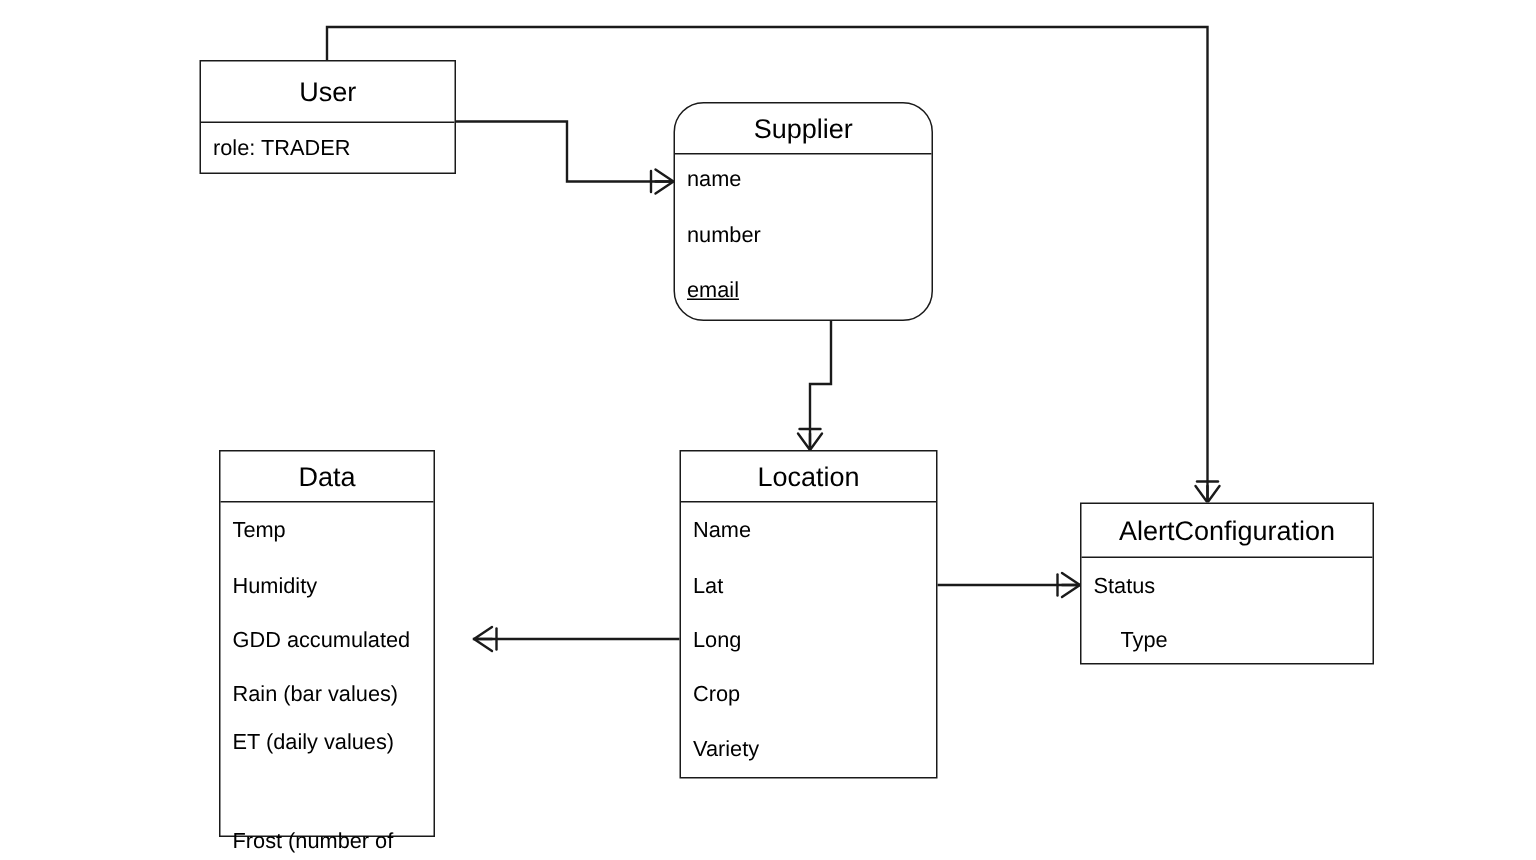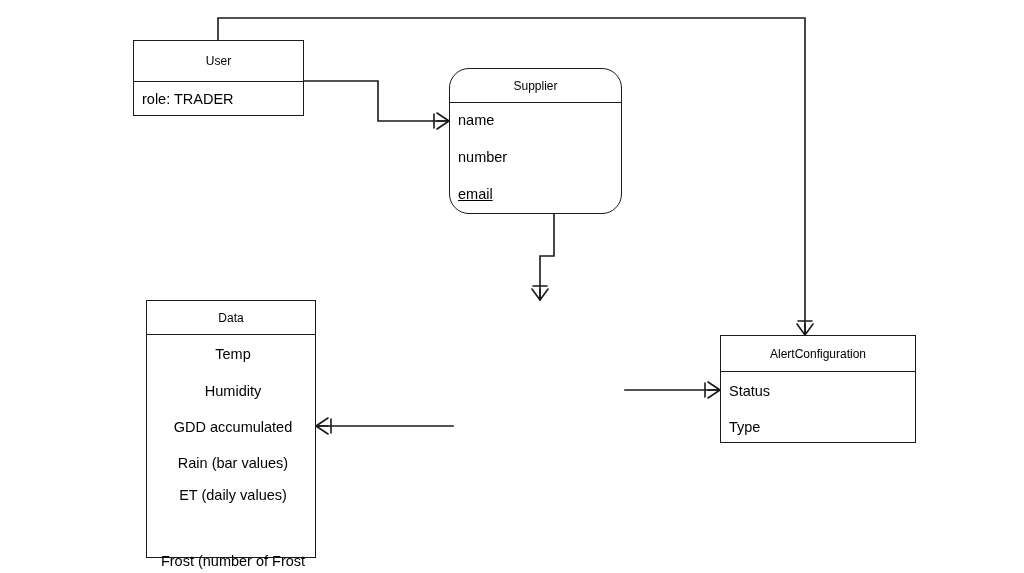--- a/index.html
+++ b/index.html
@@ -33,21 +33,21 @@
   .entity {
     position: absolute;
     box-sizing: border-box;
     border: 1.6px solid #1a1a1a;
     background: #ffffff;
   }
   .entity-header {
     box-sizing: border-box;
     border-bottom: 1.6px solid #1a1a1a;
     text-align: center;
-    font-size: 12px;
+    font-size: 18px;
     line-height: 1;
     display: flex;
     align-items: center;
     justify-content: center;
   }
   .entity-body {
     box-sizing: border-box;
     padding: 0;
     position: relative;
   }
@@ -121,39 +121,51 @@
     <div class="entity-header" style="height:34px;">
       <span>Supplier</span>
     </div>
     <div class="entity-body" style="height:110px;">
       <div class="attr" style="top:8px;">name</div>
       <div class="attr" style="top:45px;">number</div>
       <div class="attr" style="top:82px;text-decoration:underline;">email</div>
     </div>
   </div>
 
-  <div class="entity" style="left:146px; top:300px; width:170px; height:258px;">
+  <div class="entity" style="left:146px; top:300px; width:144px; height:258px;">
     <div class="entity-header" style="height:34px;">
       <span>Data</span>
     </div>
-    <div class="entity-body" style="height:222px;text-align:center;">
+    <div class="entity-body" style="height:222px;">
       <div class="attr" style="top:10px;">Temp</div>
       <div class="attr" style="top:47px;">Humidity</div>
       <div class="attr" style="top:83px;">GDD accumulated</div>
       <div class="attr" style="top:119px;">Rain (bar values)</div>
       <div class="attr" style="top:151px;">ET (daily values)</div>
       <div class="attr" style="top:192px;margin-top:25px;">Frost (number of Frost
 events per week)</div>
     </div>
   </div>
 
+  <div class="entity" style="left:453px; top:300px; width:172px; height:219px;">
+    <div class="entity-header" style="height:34px;">
+      <span>Location</span>
+    </div>
+    <div class="entity-body" style="height:183px;">
+      <div class="attr" style="top:10px;">Name</div>
+      <div class="attr" style="top:47px;">Lat</div>
+      <div class="attr" style="top:83px;">Long</div>
+      <div class="attr" style="top:119px;">Crop</div>
+      <div class="attr" style="top:156px;">Variety</div>
+    </div>
+  </div>
 
   <div class="entity" style="left:720px; top:335px; width:196px; height:108px;">
     <div class="entity-header" style="height:36px;">
       <span>AlertConfiguration</span>
     </div>
     <div class="entity-body" style="height:72px;">
       <div class="attr" style="top:10px;">Status</div>
-      <div class="attr" style="top:46px;">Type</div>
+      <div class="attr" style="top:46px;margin-left:18px;">Type</div>
     </div>
   </div>
 
 </div>
 
 </body></html>

